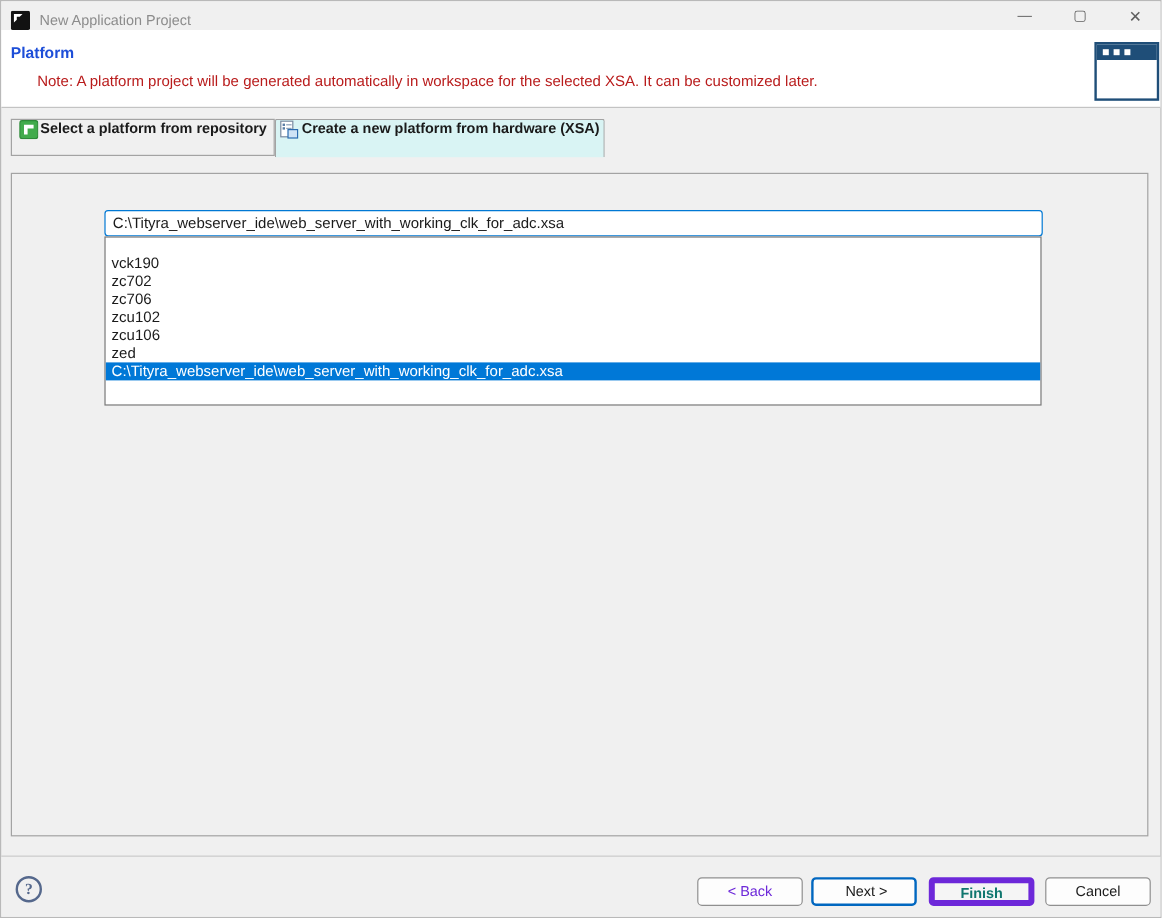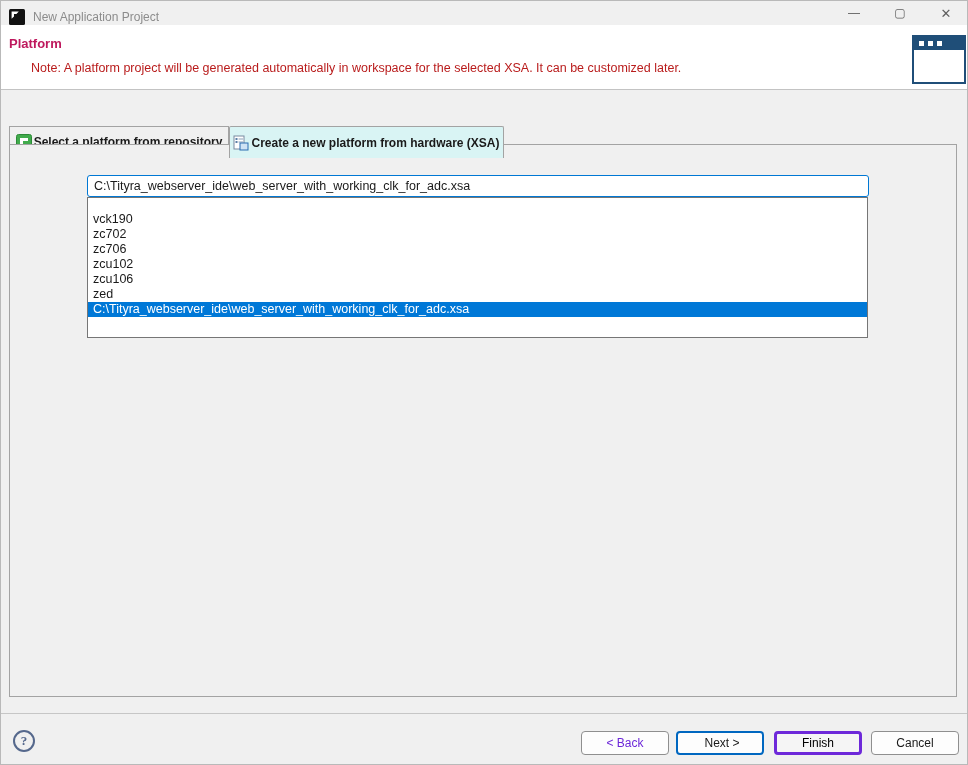--- a/index.html
+++ b/index.html
@@ -11,27 +11,27 @@
   }
   
   .titlebar{position:absolute;left:0;top:0;width:968px;height:32px;background:#f0f0f0;display:flex;align-items:center;}
   .app-icon{width:16px;height:16px;margin-left:8px;flex:0 0 auto;}
   .title-text{margin-left:8px;font-size:12px;color:#8c8c8c;}
   .win-controls{position:absolute;right:0;top:0;height:24px;display:flex;}
   .win-btn{width:46px;height:24px;display:flex;align-items:center;justify-content:center;color:#5f5f5f;font-size:12px;cursor:default;}
   .win-btn.close{font-size:13px;}
   
   .header{position:absolute;left:0;top:24px;width:968px;height:65px;background:#ffffff;border-bottom:1px solid #c3c3c3;}
-  .header-title{position:absolute;left:8px;top:11px;font-size:13px;font-weight:bold;color:#be185d;}
+  .header-title{position:absolute;left:8px;top:11px;font-size:13px;font-weight:bold;color:#1d4ed8;}
   .header-note{position:absolute;left:30px;top:36px;font-size:12.5px;color:#b91c1c;}
   .wizard-icon{position:absolute;left:911px;top:10px;width:54px;height:49px;border:2px solid #1f4e78;background:#fff;}
   .wizard-icon .strip{height:13px;background:#1f4e78;display:flex;align-items:center;padding-left:5px;gap:4px;}
   .wizard-icon .dot{width:5px;height:5px;background:#fff;}
   
-  .tab{position:absolute;top:125px;height:31px;display:flex;align-items:center;justify-content:center;gap:2px;font-size:12px;font-weight:bold;border:1px solid #a3a3a3;background:#f0f0f0;z-index:1;cursor:default;white-space:nowrap;}
+  .tab{position:absolute;top:98px;height:31px;display:flex;justify-content:center;gap:2px;font-size:12px;font-weight:bold;border:1px solid #a3a3a3;background:#f0f0f0;z-index:1;cursor:default;white-space:nowrap;}
   .tab.inactive{left:8px;width:220px;}
   .tab.active{left:228px;width:275px;height:32px;background:var(--active-tab-bg,#d9f4f4);border-bottom:none;z-index:3;border-top-left-radius:2px;border-top-right-radius:2px;}
   .tab-icon{width:16px;height:16px;flex:0 0 auto;}
   .panel{position:absolute;left:8px;top:143px;width:948px;height:553px;border:1px solid #a3a3a3;background:#f0f0f0;z-index:2;}
   
   .groupbox{position:absolute;border:1px solid #c9c9c9;border-radius:3px;}
   .groupbox .glabel{position:absolute;top:-8px;left:12px;background:#f0f0f0;padding:0 4px;font-size:12.5px;color:#111;line-height:15px;}
   .group-hw{left:36px;top:160px;width:904px;height:183px;}
   .group-boot{left:36px;top:372px;width:904px;height:58px;}
   
@@ -48,21 +48,21 @@
   
   .pname-label{position:absolute;left:38px;top:463px;font-size:12.5px;}
   .pname-input{position:absolute;left:122px;top:459px;width:811px;height:22px;border:1px solid #d6d6d6;border-radius:2px;background:#fff;font-family:"Liberation Sans",sans-serif;font-size:12.5px;padding:0 6px;color:#1a1a1a;outline:none;}
   
   .footer-sep{position:absolute;left:0;top:712px;width:968px;height:1px;background:#c6c6c6;}
   .footer{position:absolute;left:0;top:713px;width:968px;height:52px;background:#f0f0f0;}
   .help-btn{position:absolute;left:12px;top:16px;width:22px;height:22px;border:2px solid #55688c;border-radius:50%;color:#55688c;font-size:13px;font-weight:bold;display:flex;align-items:center;justify-content:center;background:transparent;cursor:default;font-family:"Liberation Serif",serif;}
   .dlg-btn{position:absolute;top:17px;height:24px;width:88px;border-radius:4px;font-family:"Liberation Sans",sans-serif;font-size:12px;cursor:default;}
   .btn-back{left:558px;background:#fdfdfd;border:1px solid #8f8f8f;color:#6d28d9;margin-left:22px;}
   .btn-next{left:675px;background:#fdfdfd;border:2px solid var(--accent-blue,#0067c0);color:#1a1a1a;padding-left:10px;}
-  .btn-finish{left:773px;background:#f5f5f5;border:3px solid #6d28d9;color:#000000;}
+  .btn-finish{left:773px;background:#f5f5f5;border:5px solid #6d28d9;color:#0f766e;font-weight:bold;}
   .btn-cancel{left:870px;background:#fdfdfd;border:1px solid #8f8f8f;color:#1a1a1a;}
 </style>
 </head>
 <body>
 
 <div class="stage" style="--selection-blue: #0078d7; --accent-blue: #0067c0; --checkbox-blue: #0067c0; --active-tab-bg: #d9f4f4;">
 
   <div class="titlebar">
     <svg class="app-icon" viewBox="0 0 16 16">
       <rect width="16" height="16" rx="1.5" fill="#121212"></rect>

